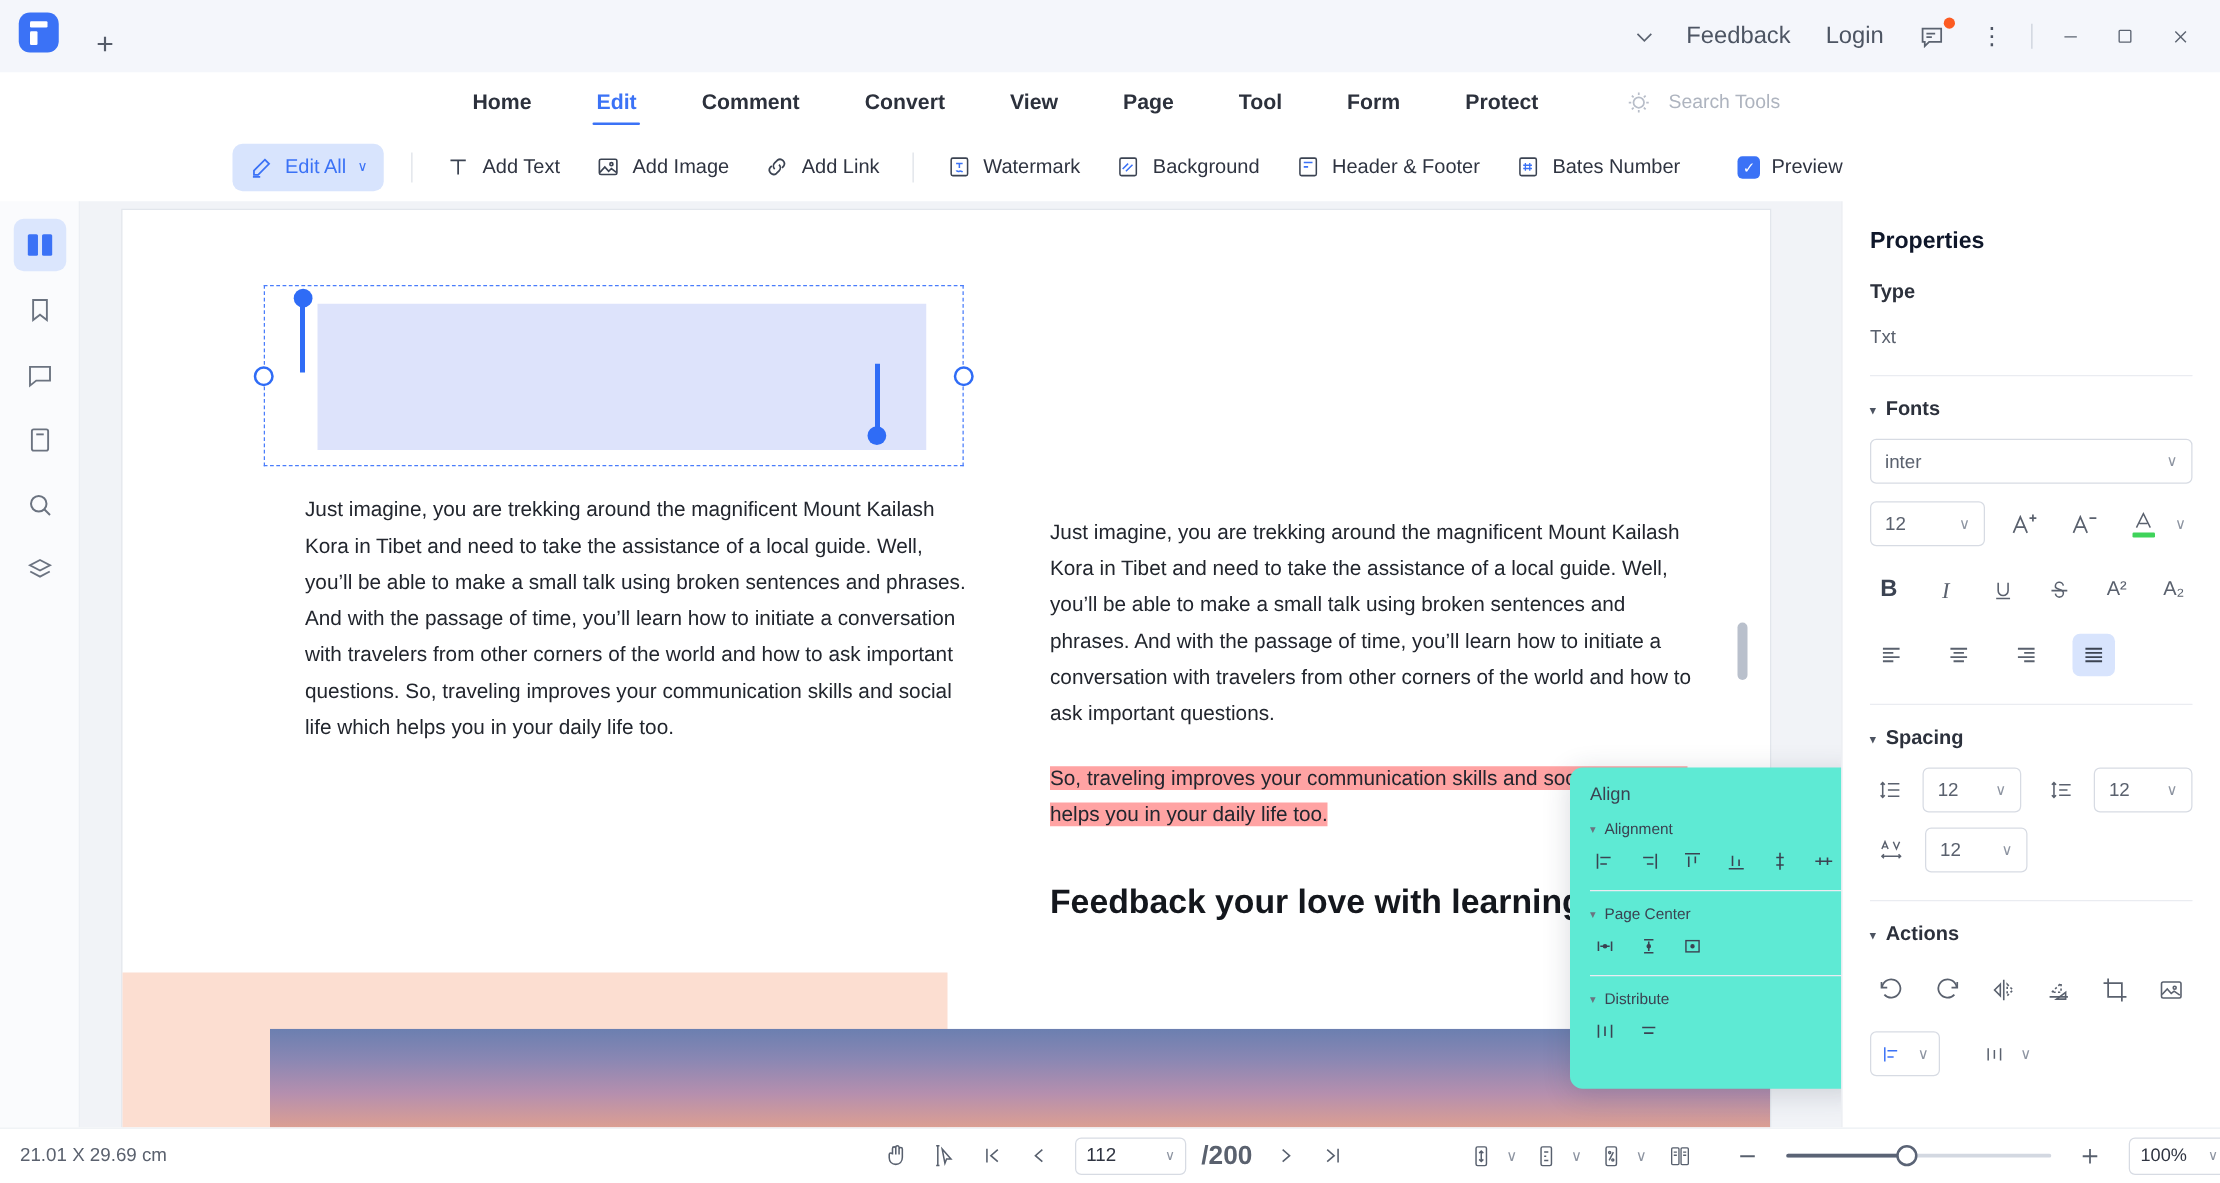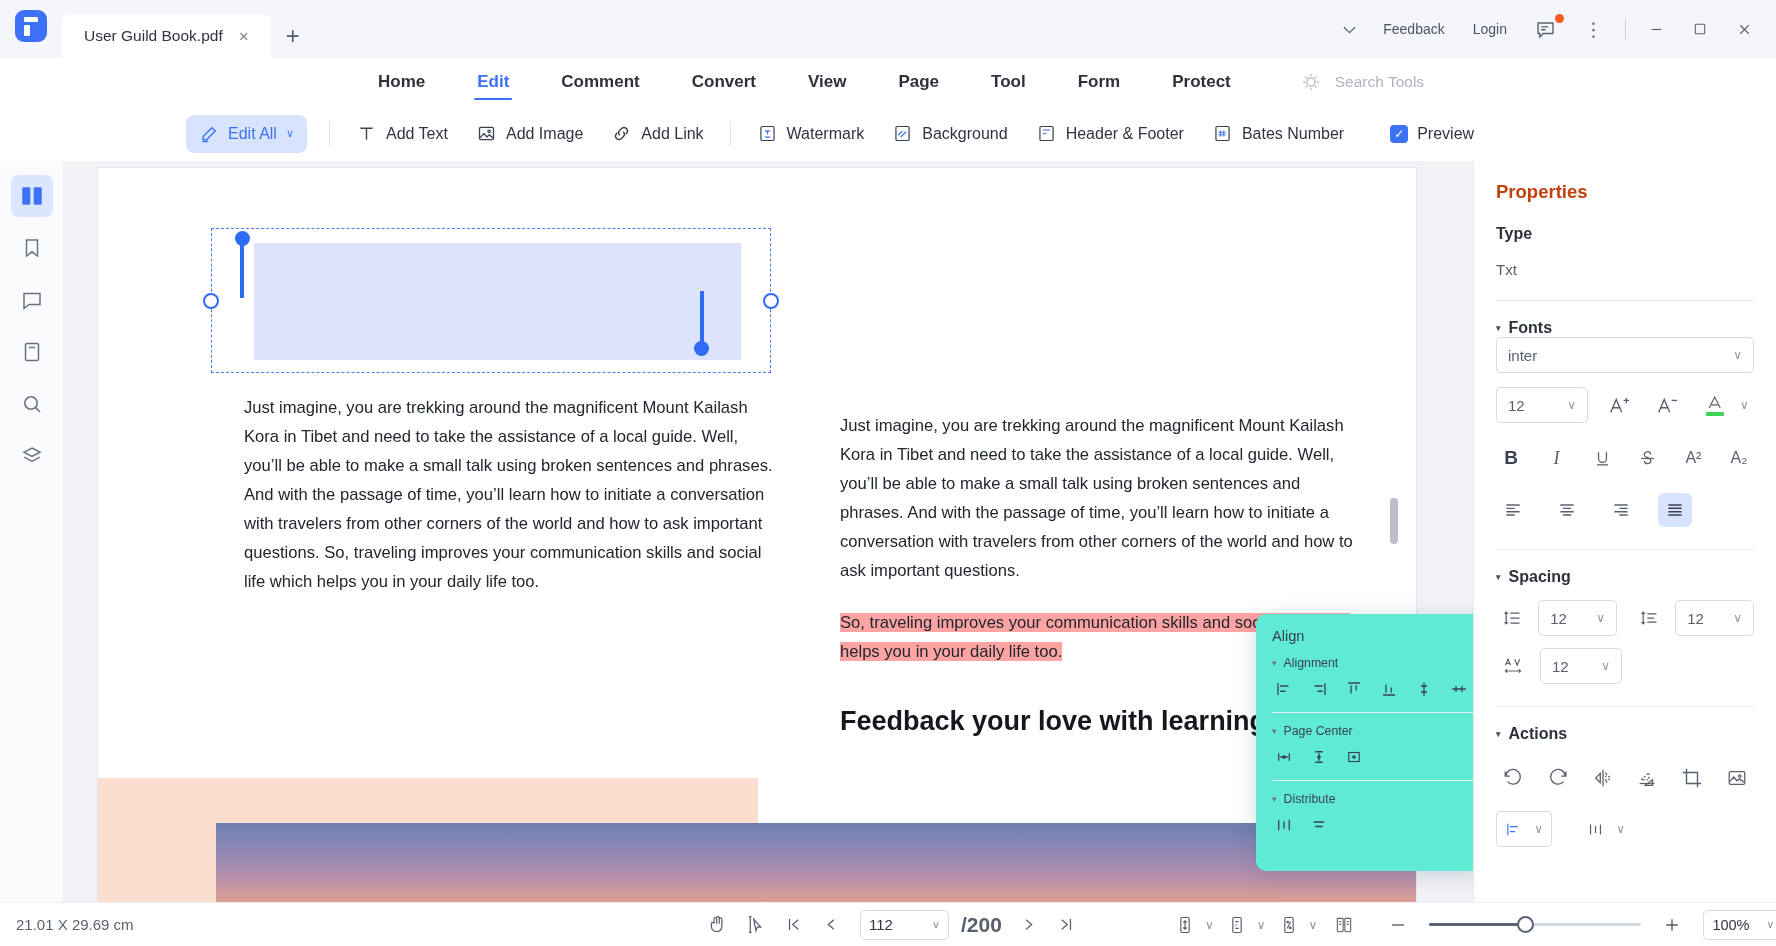--- a/index.html
+++ b/index.html
@@ -46,21 +46,21 @@
   .newtab {
     width:44px;height:44px;display:flex;align-items:center;justify-content:center;
     color:#555c69; font-size:24px; font-weight:300;
   }
   .tb-right {
     margin-left:auto; height:58px; display:flex; align-items:center;
     gap:0px; padding-right:10px;
   }
   .tb-right .item{
     height:58px; display:flex;align-items:center;justify-content:center;
-    padding:0 14px; font-size:14px; color:#4d5563;
+    padding:0 14px; font-size:19px; color:#4d5563;
   }
   .tb-right .chev{ padding:0 10px; }
   .msg-icon { position:relative; padding:0 12px; }
   .msg-dot{
     position:absolute; right:6px; top:14px; width:9px;height:9px;border-radius:50%;
     background:#fc5b22;
   }
   .vsep { width:1px; height:20px; background:#c9cfda; margin:0 8px; }
   .wctl{ width:44px;height:58px;display:flex;align-items:center;justify-content:center;color:#5b6370; }
 
@@ -210,21 +210,21 @@
   .ap-caret{ color:#6b7380; font-size:9px; }
   .ap-row{ display:flex; align-items:center; gap:15px; padding-left:2px; }
   .ap-icon{ width:20px;height:20px; display:flex;align-items:center;justify-content:center; color:#3b4352; }
   .ap-div{ height:1px; background:#eaecf1; margin:13px 0 11px; }
 
   
   .props{
     position:absolute; left:1473px; top:161px; width:303px; height:741px;
     background:#fff; border-left:1px solid #e7eaef; padding:20px 22px 0 22px;
   }
-  .p-title{ font-size:18.5px; font-weight:bold; color:#c2410c; }
+  .p-title{ font-size:18.5px; font-weight:bold; color:#0f172a; }
   .p-sub{ font-size:16px; font-weight:bold; color:#2c313c; margin-top:22px; }
   .p-val{ font-size:15px; color:#5a616e; margin-top:18px; }
   .p-div{ height:1px; background:#eaecf1; margin:22px 0 0 0; }
   .p-section{ display:flex; align-items:center; gap:8px; margin-top:18px; font-size:16px; font-weight:bold; color:#2c313c; }
   .p-caret{ font-size:9px; color:#4c5361; }
   .sel{
     height:36px; border:1px solid #d7dbe3; border-radius:5px;
     display:flex; align-items:center; justify-content:space-between;
     padding:0 11px; font-size:15px; color:#5a616e; background:#fff;
   }
@@ -267,24 +267,20 @@
   svg{ display:block; }
 </style>
 </head>
 <body>
 
 <div id="app">
 
   <div class="titlebar">
     <div class="logo-wrap">
       <div class="logo"></div>
-    </div>
-    <div class="doctab">
-      <span class="tab-title">User Guild Book.pdf</span>
-      <span class="tab-close">×</span>
     </div>
     <div class="newtab">+</div>
 
     <div class="tb-right">
       <div class="item chev">
         <svg width="19" height="19" viewBox="0 0 24 24" fill="none" stroke="#5b6370" stroke-width="1.7">
             <path d="M5 9l7 7 7-7"></path>
           </svg>
       </div>
       <div class="item">Feedback</div>
@@ -581,21 +577,21 @@
     <div class="p-title">Properties</div>
     <div class="p-sub">Type</div>
     <div class="p-val">Txt</div>
     <div class="p-div"></div>
 
     <div class="p-section">
       <span class="p-caret">▾</span>
       <span>Fonts</span>
     </div>
 
-    <div class="sel" style="">
+    <div class="sel" style="margin-top:14px;">
       <span>inter</span>
       <span class="cv">∨</span>
     </div>
 
     <div class="row" style="margin-top:14px;">
       <div class="sel" style="width:92px;">
         <span>12</span>
         <span class="cv">∨</span>
       </div>
       <div class="icobtn">

